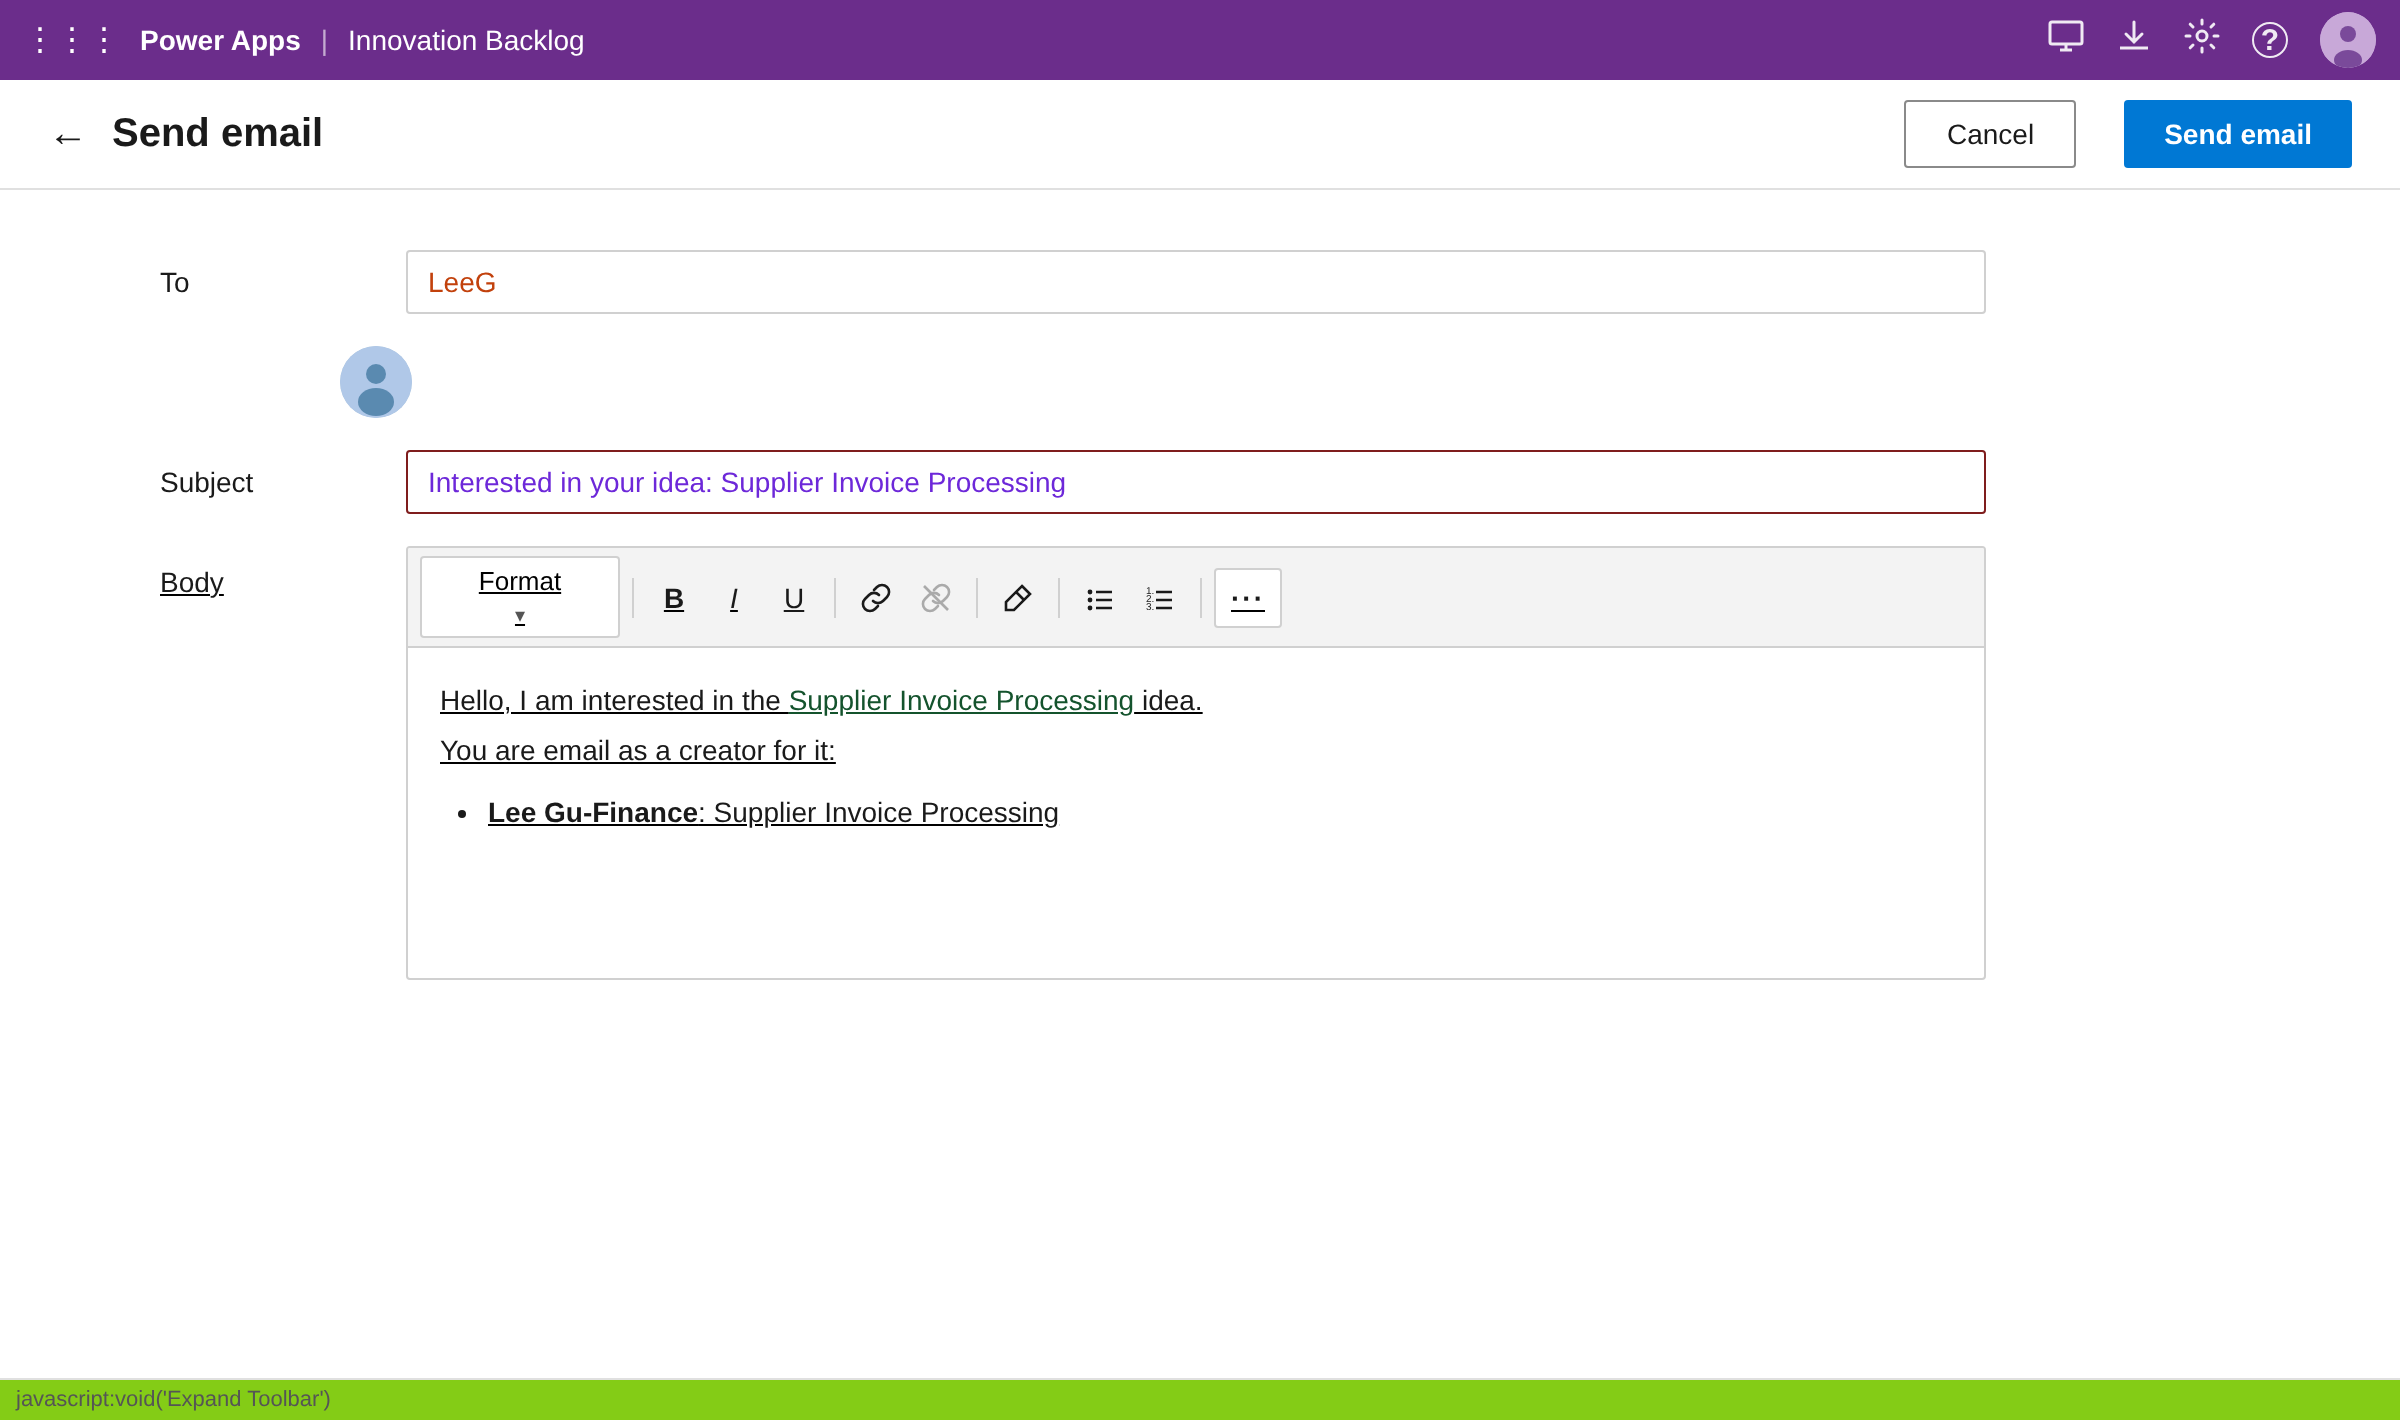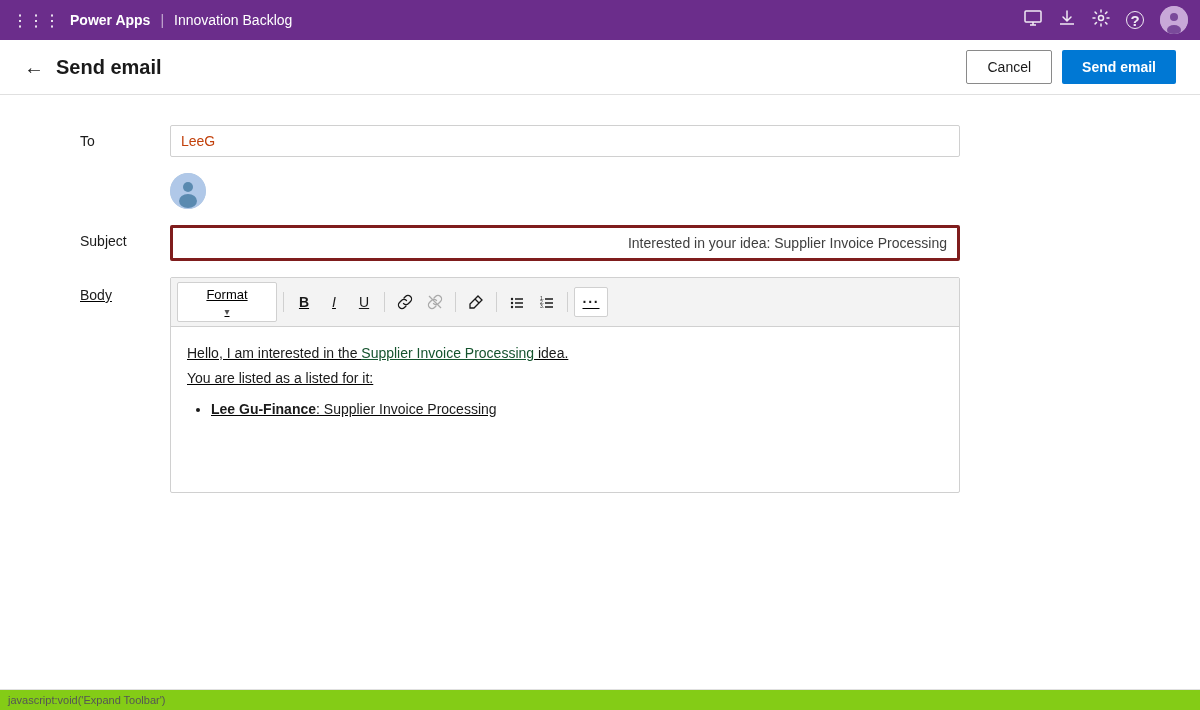--- a/index.html
+++ b/index.html
@@ -86,21 +86,21 @@
       color: #1a1a1a;
     }
     .page-title {
       font-size: 20px;
       font-weight: 600;
       color: #1a1a1a;
     }
     .header-actions {
       margin-left: auto;
       display: flex;
-      gap: 10px;
+      gap: 24px;
     }
     .btn-cancel {
       padding: 8px 20px;
       border: 1px solid #8a8a8a;
       background: #fff;
       color: #1a1a1a;
       font-size: 14px;
       cursor: pointer;
       border-radius: 2px;
     }
@@ -119,20 +119,21 @@
     .main-content {
       padding: 30px 80px;
       background: #fff;
     }
 
     
     .form-row {
       display: flex;
       align-items: flex-start;
       margin-bottom: 16px;
+      gap: 33px;
     }
     .form-label {
       width: 90px;
       font-size: 14px;
       color: #1a1a1a;
       padding-top: 8px;
       flex-shrink: 0;
     }
     .form-input {
       flex: 1;
@@ -164,27 +165,26 @@
     }
     .contact-avatar svg {
       width: 36px;
       height: 36px;
     }
 
     
     .subject-input {
       flex: 1;
       max-width: 790px;
-      border: 3px solid #7f1d1d;
+      border: 1px solid #7f1d1d;
       padding: 7px 10px;
       font-size: 14px;
-      color: #404040;
+      color: #6d28d9;
       outline: none;
       border-radius: 2px;
-      text-align: right;
     }
 
     
     .body-row {
       display: flex;
       align-items: flex-start;
       text-decoration: underline;
     }
     .body-editor-wrapper {
       flex: 1;
@@ -419,21 +419,21 @@
         <div class="toolbar-divider"></div>
         <div class="toolbar-btn-group">
           <button class="toolbar-btn" style="font-weight:bold; letter-spacing:1px; width:32px;">···</button>
         </div>
       </div>
 
       <div class="editor-body">
         <p>
           <span>Hello, I am interested in the </span><a href="#">Supplier Invoice Processing</a><span> idea.</span>
         </p>
-        <p style="margin-top:4px;">You are listed as a listed for it:</p>
+        <p style="margin-top:4px;">You are email as a creator for it:</p>
         <ul style="margin-top:10px;">
           <li>
             <span class="bold-text">Lee Gu-Finance</span><span>: Supplier Invoice Processing</span>
           </li>
         </ul>
       </div>
 
     </div>
   </div>
 

